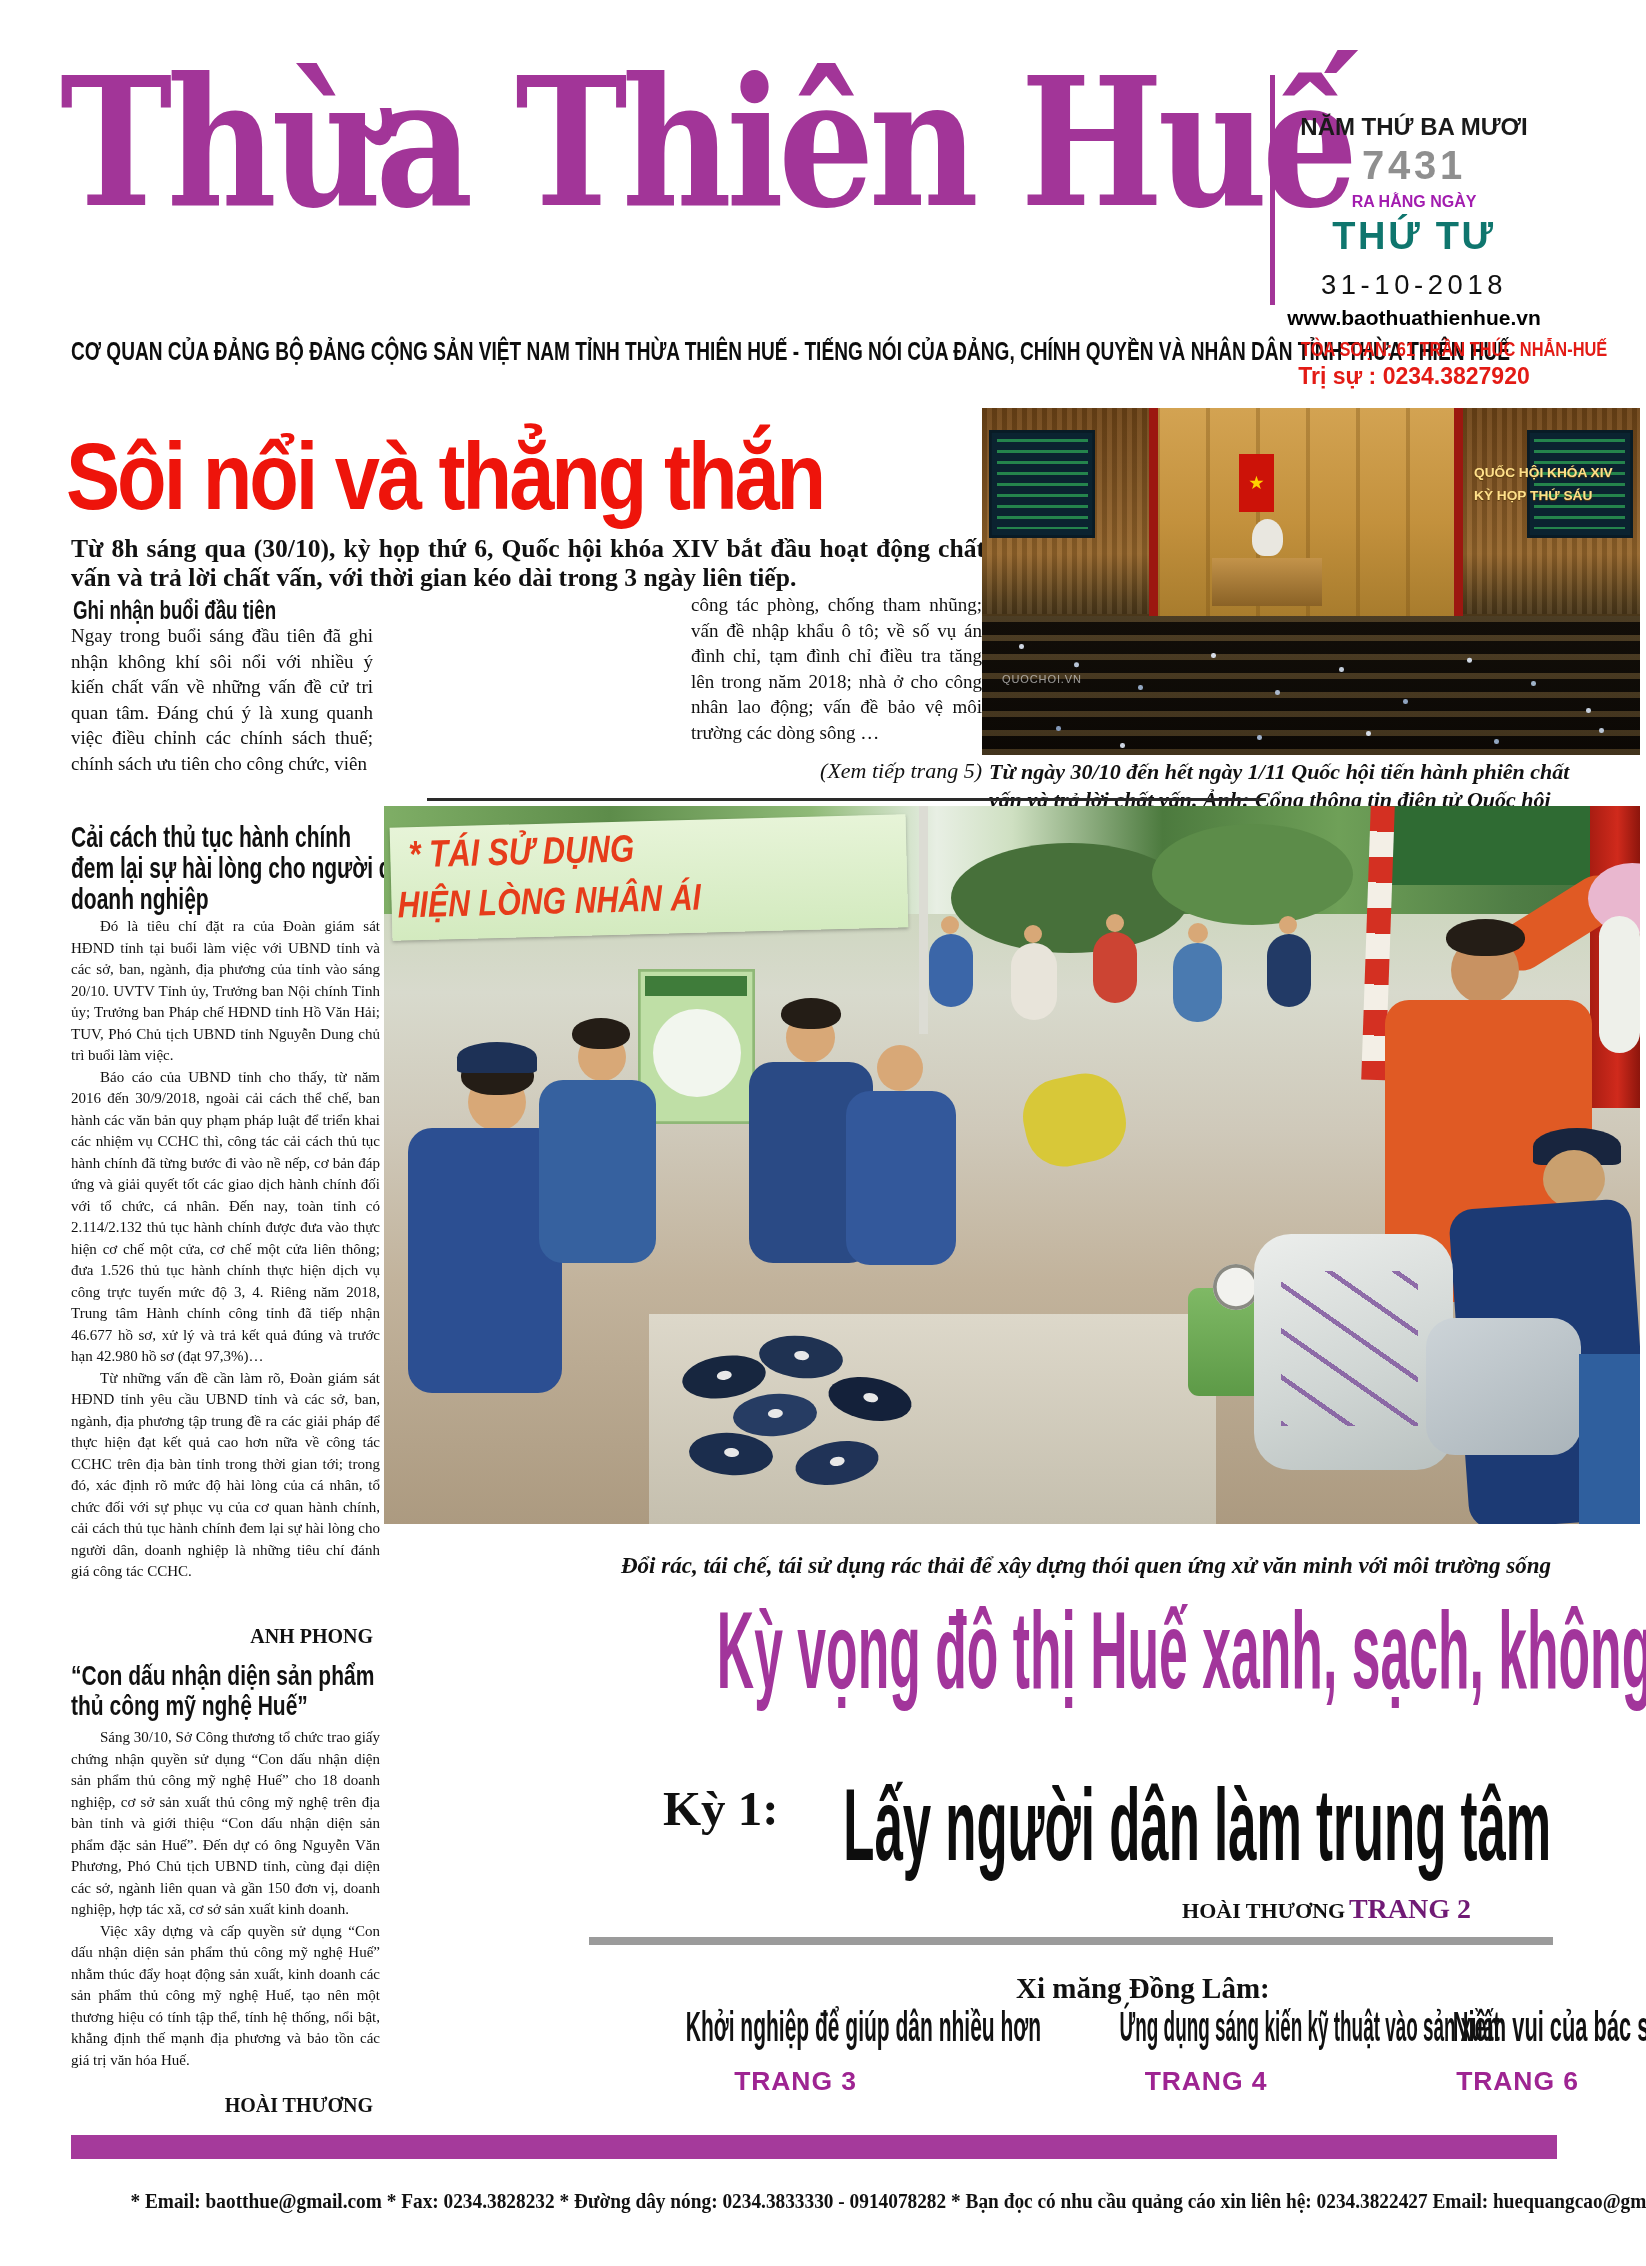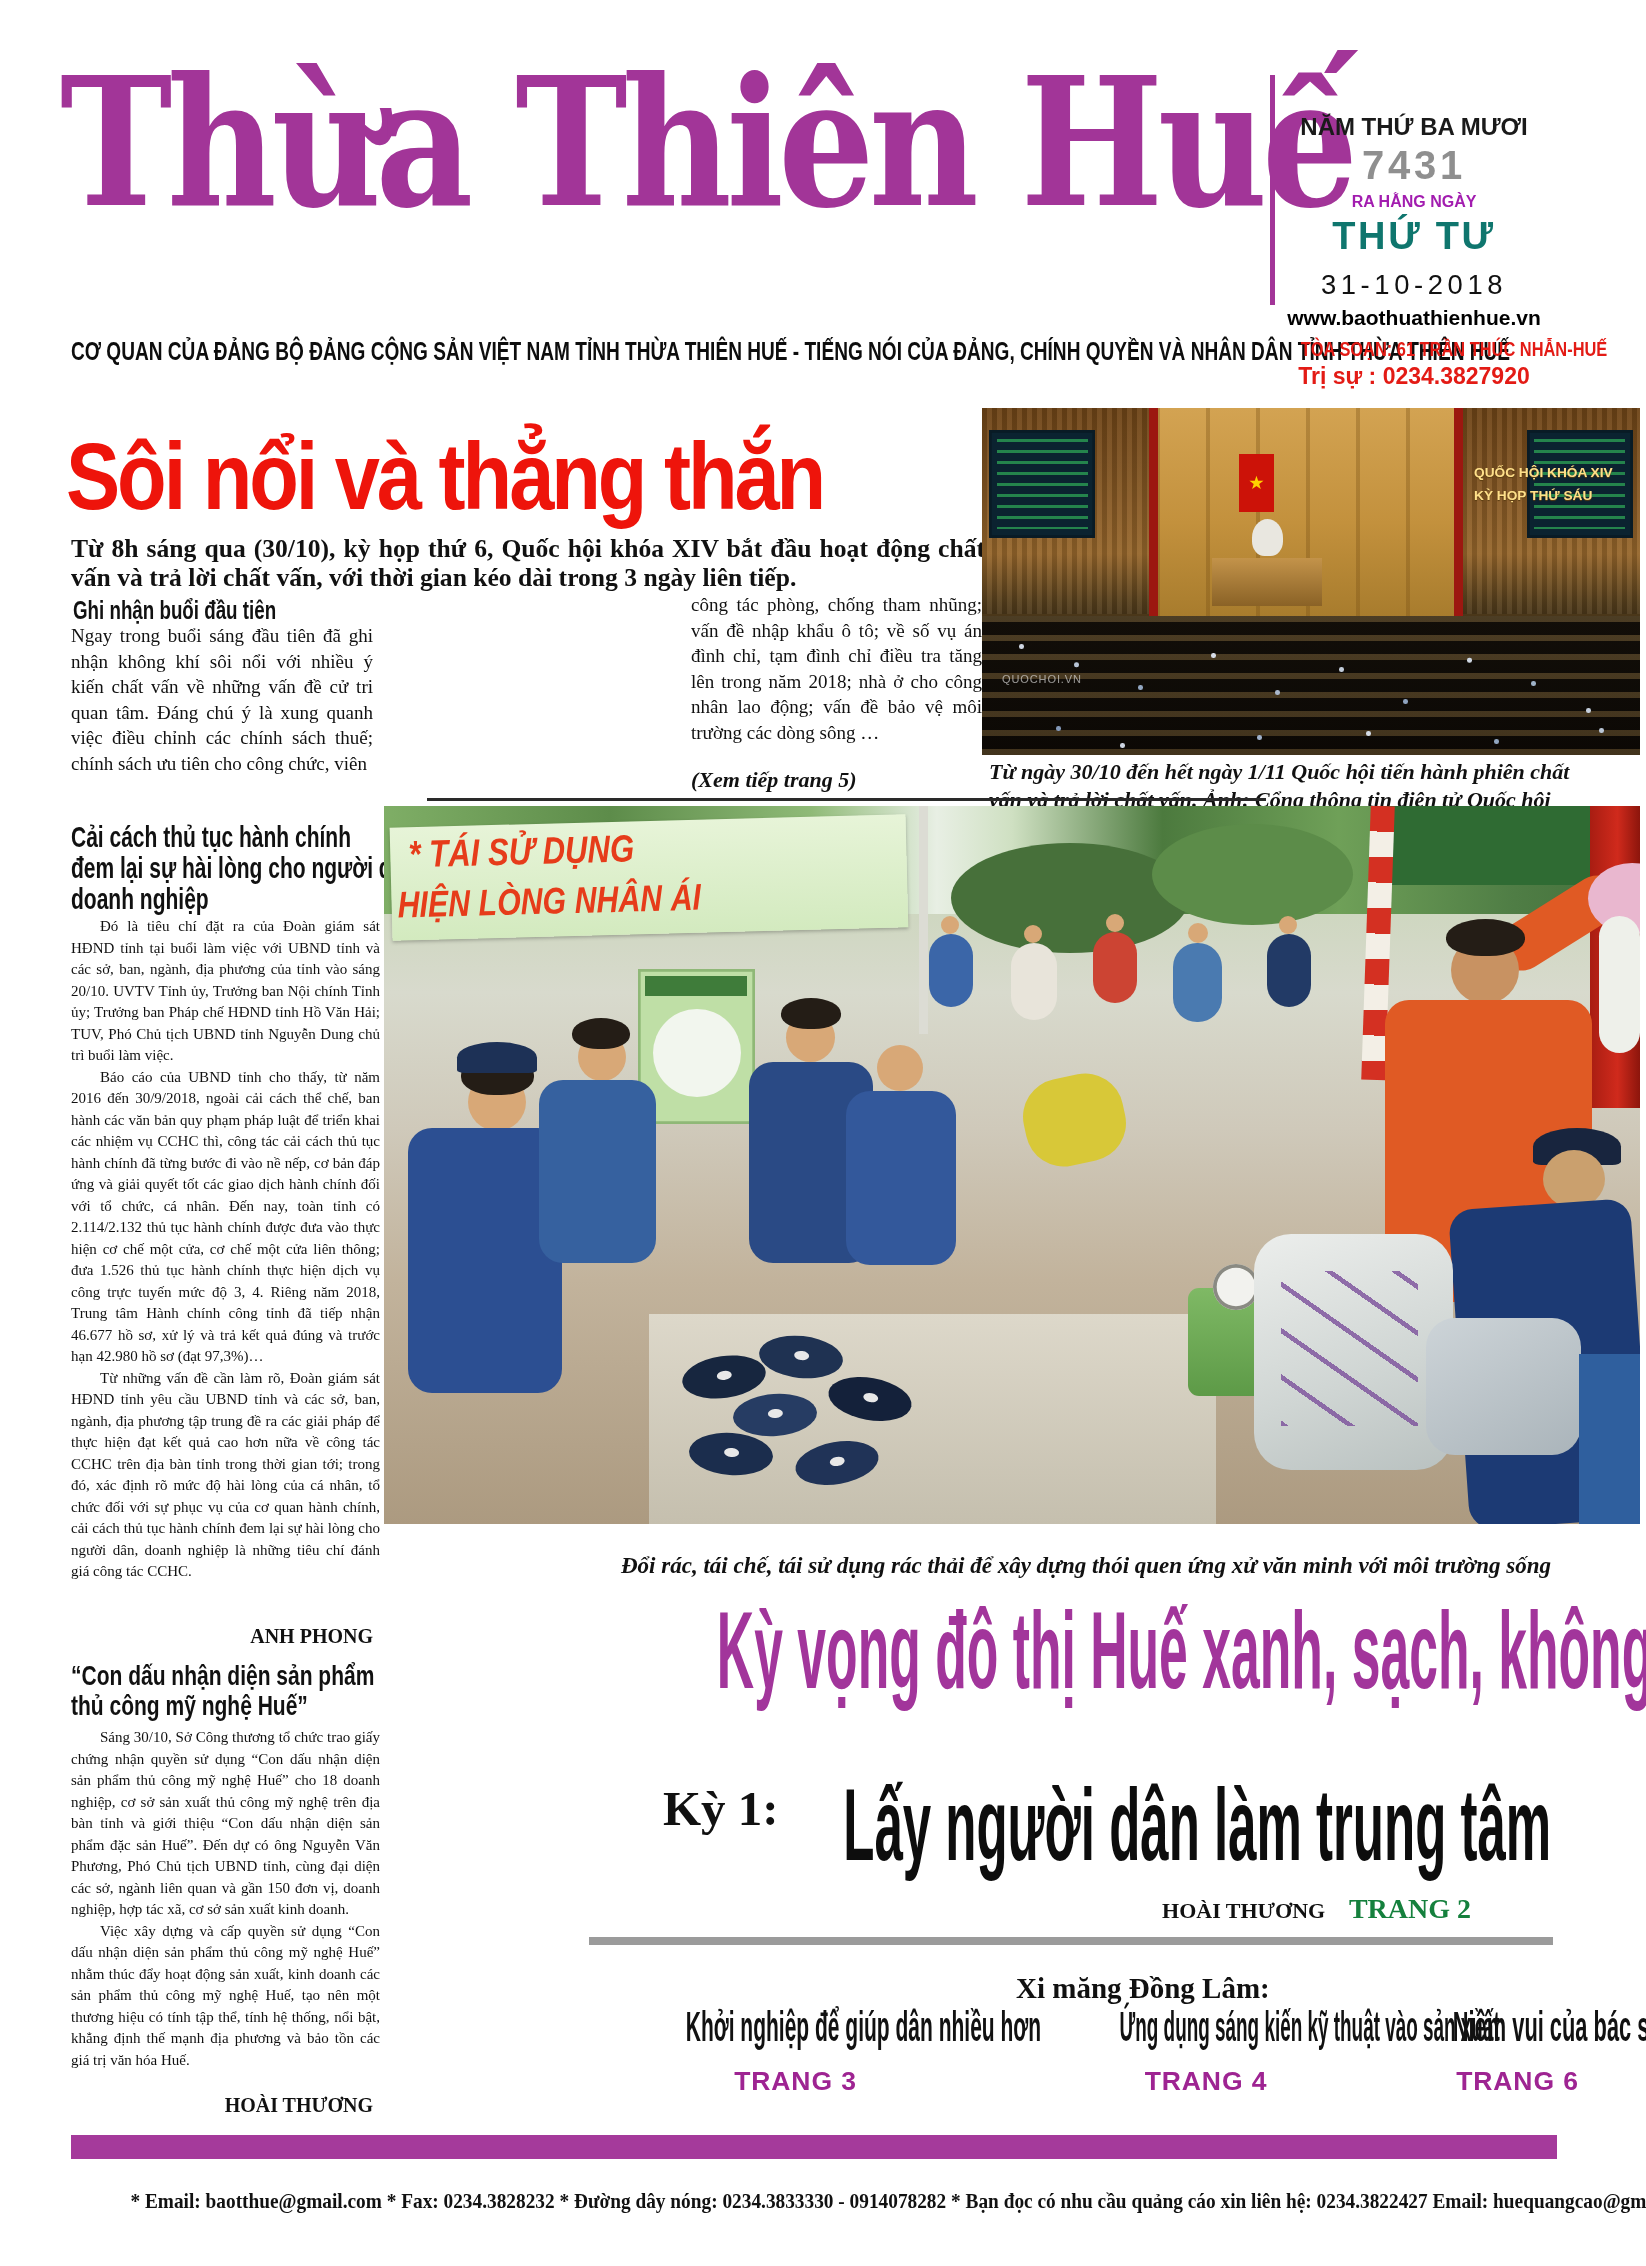--- a/index.html
+++ b/index.html
@@ -34,21 +34,21 @@
   .lead-headline{left:66px;top:429px;font-family:"Liberation Sans",sans-serif;font-weight:bold;
      color:#ee140b;font-size:99px;letter-spacing:-3.7px;transform:scale(0.82,0.95);
      transform-origin:left top;white-space:nowrap;line-height:1;}
   .lead-lede{left:71px;top:534px;width:914px;font-size:25.6px;font-weight:bold;line-height:29px;text-align:justify;}
   .lead-subhead{left:73px;top:596px;font-family:"Liberation Sans",sans-serif;font-weight:bold;
      font-size:25px;transform:scaleX(0.75);transform-origin:left top;white-space:nowrap;}
   .lead-col{font-size:19px;line-height:25.6px;}
   .col1{left:71px;top:623px;width:302px;}
   .col2{left:387px;top:592px;width:294px;}
   .col3{left:691px;top:592px;width:291px;}
-  .lead-more{display:block;font-size:22px;font-weight:bold;font-style:italic;margin-top:21px;}
+  .lead-more{display:block;text-align:right;font-size:22px;font-weight:normal;font-style:italic;margin-top:12px;}
   .story-rule{left:427px;top:798px;width:839px;height:2.7px;background:#2a2a2a;}
 
   
   .photo-qh{left:982px;top:408px;width:658px;height:347px;overflow:hidden;
      background:linear-gradient(180deg,#6f4517 0%,#7d5120 16%,#97672c 42%,#57401d 56%,#2e2212 68%,#1b140b 100%);}
   .qh-slats{left:0;top:0;width:658px;height:206px;
      background:repeating-linear-gradient(90deg,rgba(0,0,0,.14) 0 4.6px,rgba(255,255,255,.05) 4.6px 10px);}
   .qh-goldwall{left:174px;top:0;width:302px;height:208px;
      background:linear-gradient(180deg,#d3a352 0%,#c3913d 55%,#a87c2d 100%);}
   .qh-goldcols{left:174px;top:0;width:302px;height:208px;
@@ -313,21 +313,21 @@
 
   <div class="abs sans nowrap" style="left:384px;top:1595px;width:1256px;text-align:center;font-weight:bold;
        font-size:110px;color:#a2359b;line-height:1;transform:scaleX(0.47);transform-origin:center top;">Kỳ vọng đô thị Huế xanh, sạch, không rác thải</div>
 
   <div class="abs b" style="left:663px;top:1780px;font-size:49px;">Kỳ 1:</div>
   <div class="abs sans nowrap" style="left:576px;top:1774px;width:1069px;text-align:center;font-weight:bold;
        font-size:102px;color:#0d0d0d;line-height:1;transform:scaleX(0.5);transform-origin:center top;">Lấy người dân làm trung tâm</div>
 
   <div class="abs" style="left:1087px;top:1893px;width:384px;text-align:right;">
     <span class="b" style="font-size:22px;">HOÀI THƯƠNG</span>
-    <span class="b" style="font-size:28px;color:#15803d;margin-left:20px;">TRANG 2</span>
+    <span class="b" style="font-size:28px;color:#701a75;">TRANG 2</span>
   </div>
 
   <div class="abs" style="left:589px;top:1937px;width:964px;height:8.2px;background:#9b9b9b;"></div>
 
   <div class="abs" style="left:576px;top:2003px;width:439px;text-align:center;">
     <div class="sans nowrap" style="font-weight:bold;font-size:42px;transform:scaleX(0.5);transform-origin:center top;">Khởi nghiệp để giúp dân nhiều hơn</div>
     <div class="sans" style="font-weight:bold;font-size:26.5px;color:#9e2492;margin-top:14.6px;letter-spacing:0.9px;">TRANG 3</div>
   </div>
 
   <div class="abs b" style="left:1016px;top:1972px;font-size:29px;">Xi măng Đồng Lâm:</div>

